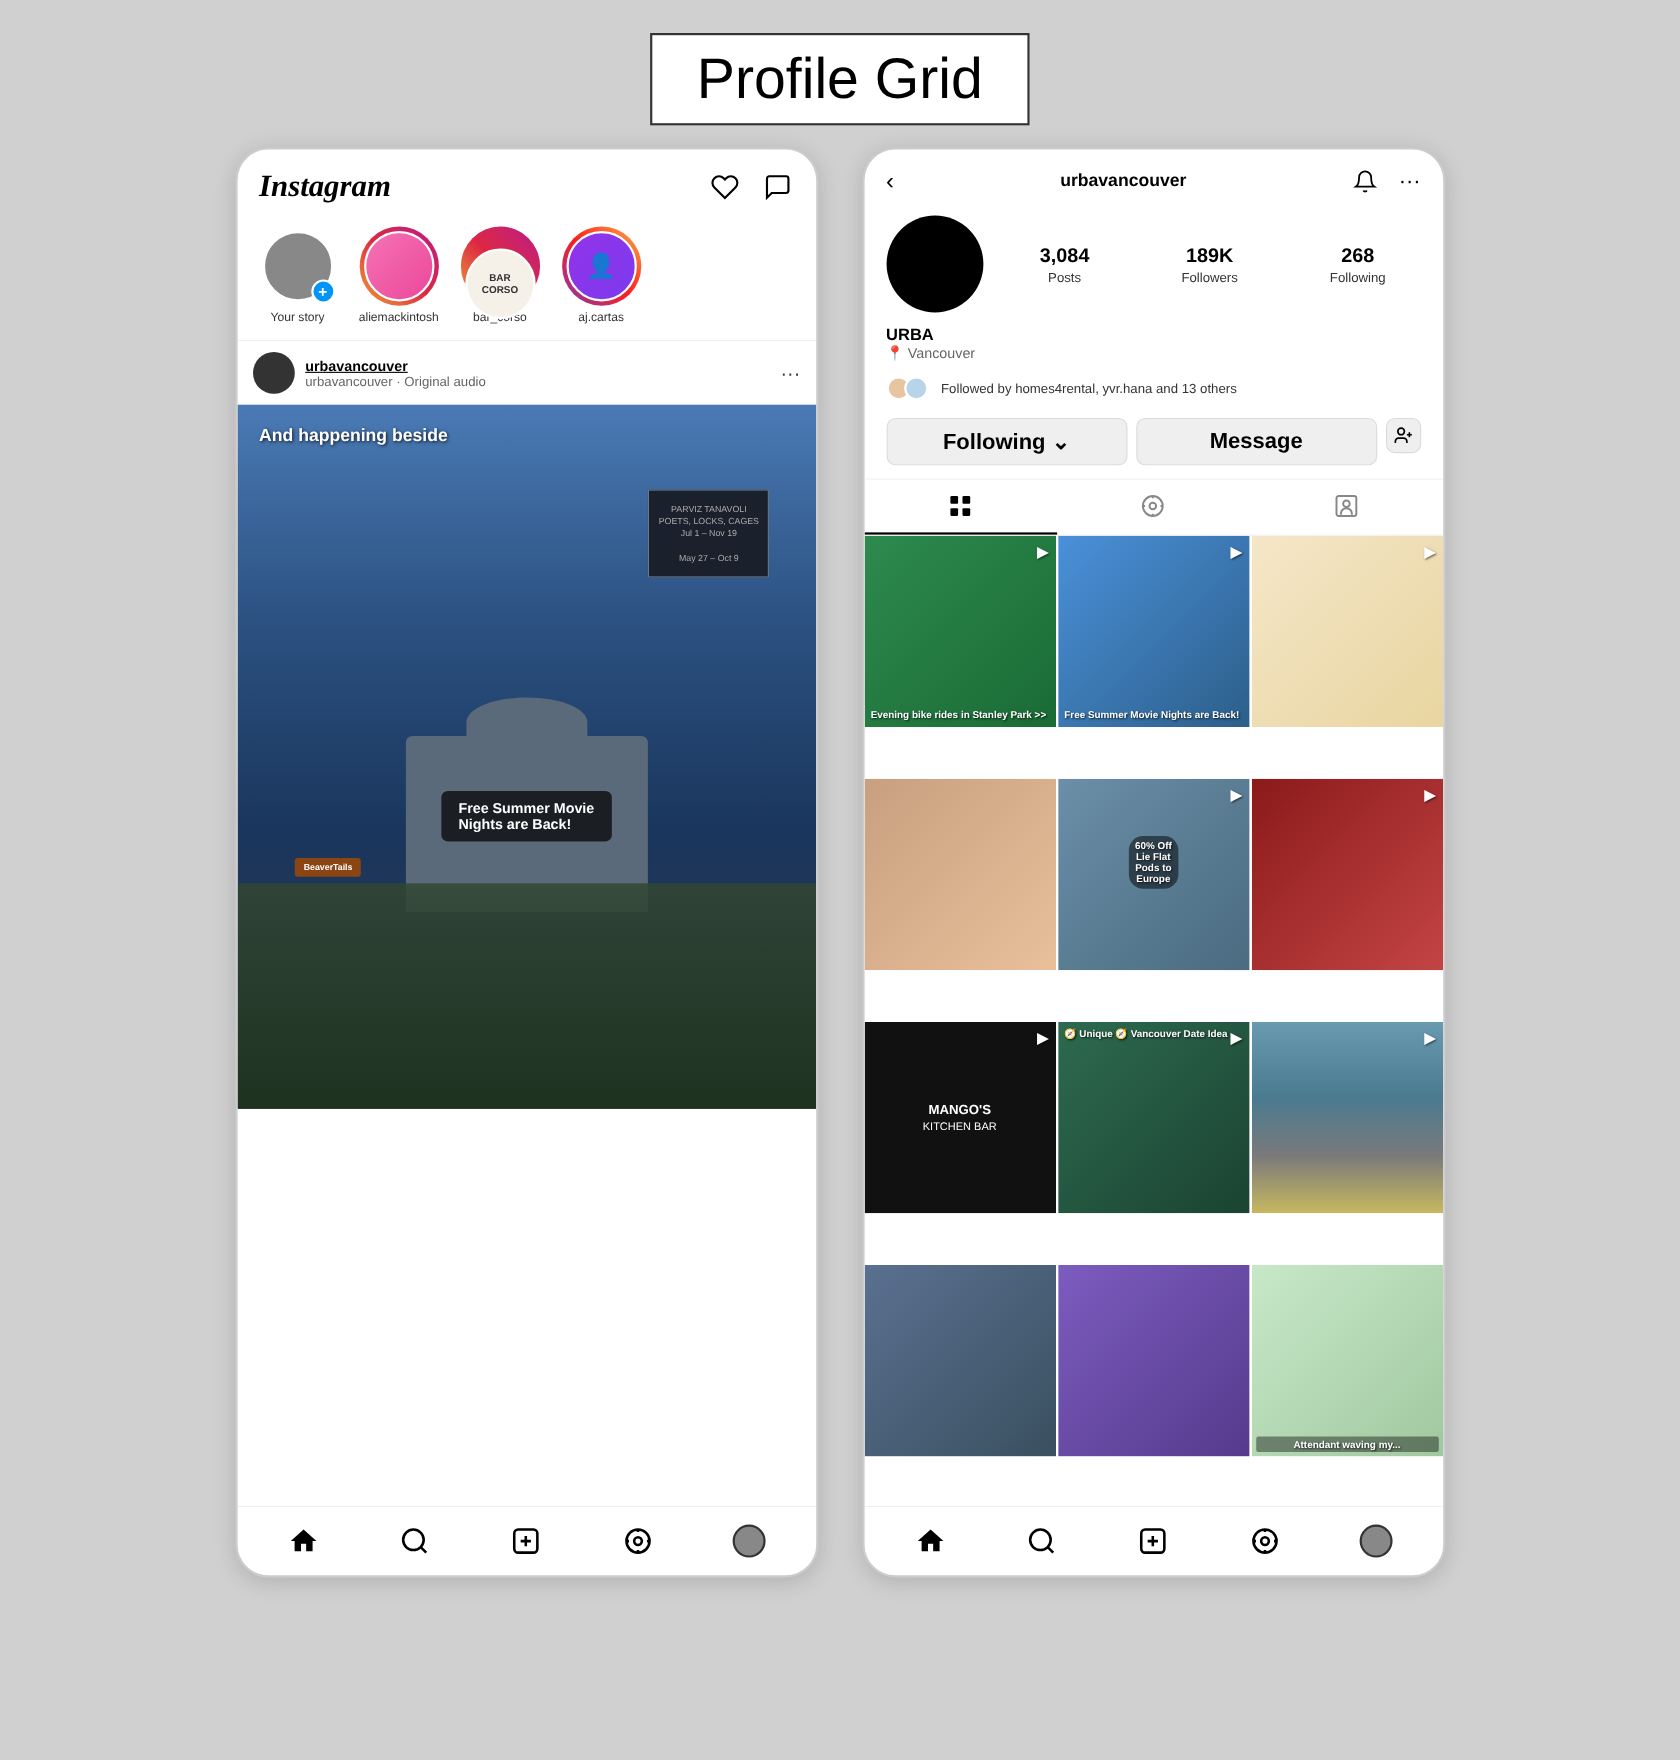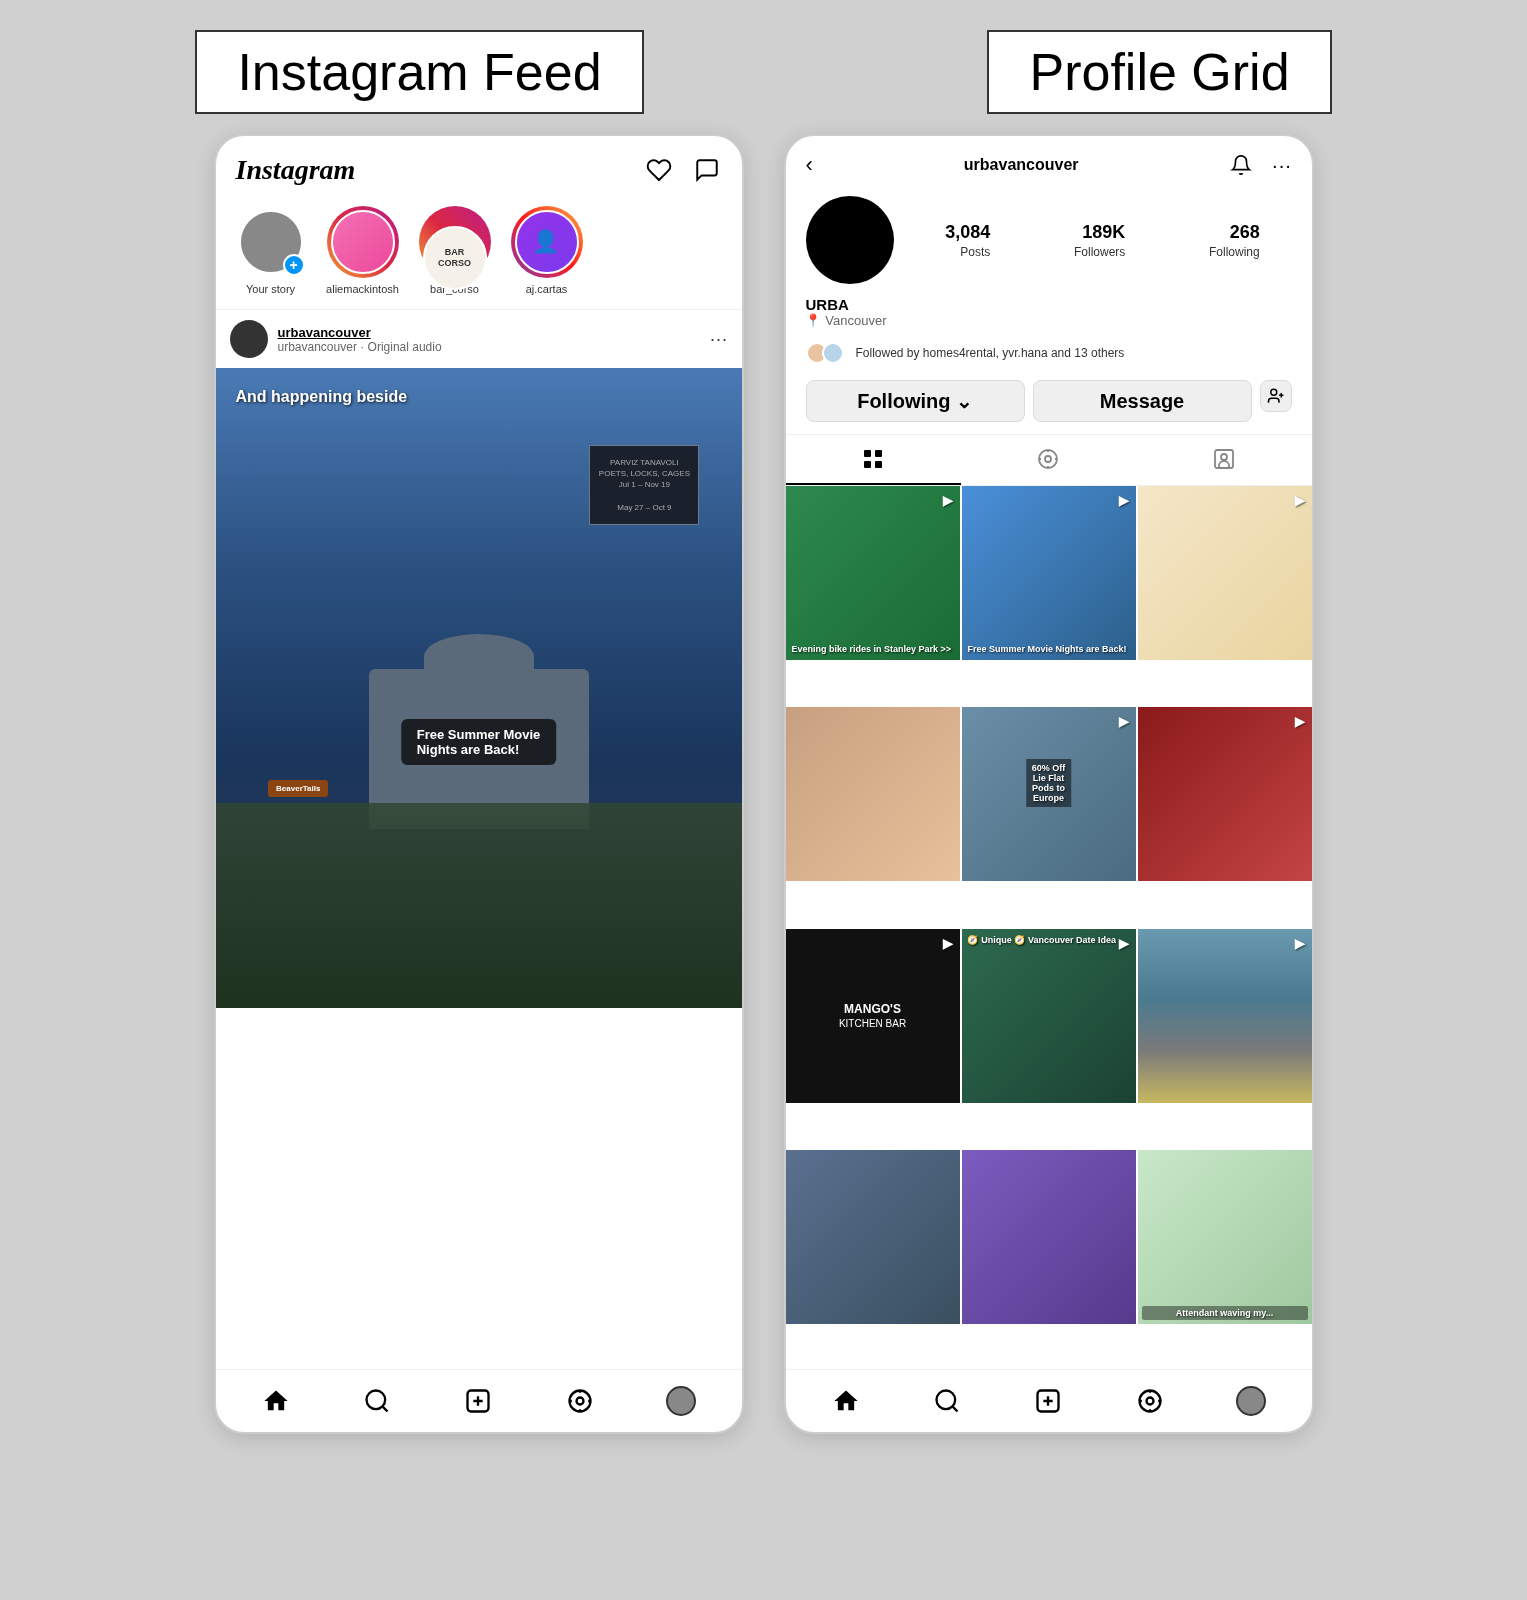--- a/index.html
+++ b/index.html
@@ -323,21 +323,21 @@
     }
     .profile-stats {
       display: flex;
       gap: 20px;
       flex: 1;
       justify-content: space-around;
     }
     .stat-item {
       display: flex;
       flex-direction: column;
-      align-items: flex-end;
+      align-items: center;
       gap: 2px;
     }
     .stat-number {
       font-size: 18px;
       font-weight: 700;
       color: #000;
     }
     .stat-label {
       font-size: 12px;
       color: #333;
@@ -489,21 +489,20 @@
     .gi-11 { background: linear-gradient(135deg, #7c5cbf, #553a8c); }
     .gi-12 { background: linear-gradient(135deg, #8fbc8f, #5a9a5a); }
 
     
     svg { display: block; }
   </style>
 </head>
 <body>
 
 <div class="section-titles">
-  <div class="section-title">Instagram Feed</div>
   <div class="section-title">Profile Grid</div>
 </div>
 
 <div class="phones-row">
 
   <div class="phone-frame">
 
     <div class="feed-header">
       <div class="feed-logo">Instagram</div>
       <div class="feed-header-icons">
@@ -740,21 +739,21 @@
       <div class="grid-item">
         <div class="grid-item-bg gi-3" style="background:linear-gradient(135deg,#f5e6c8,#e8d5a0);"></div>
         <div class="grid-video-icon">▶</div>
       </div>
 
       <div class="grid-item">
         <div class="grid-item-bg gi-4" style="background:linear-gradient(135deg,#c8a080,#e8c09a);"></div>
       </div>
       <div class="grid-item">
         <div class="grid-item-bg gi-5">
-          <span style="position:absolute;top:30%;left:50%;transform:translateX(-50%);font-size:9px;color:#fff;text-shadow:1px 1px 2px rgba(0,0,0,0.8);font-weight:600;text-align:center;background:rgba(0,0,0,0.5);padding:4px 6px;border-radius:0;">60% Off<br>Lie Flat<br>Pods to<br>Europe</span>
+          <span style="position:absolute;top:30%;left:50%;transform:translateX(-50%);font-size:9px;color:#fff;text-shadow:1px 1px 2px rgba(0,0,0,0.8);font-weight:600;text-align:center;background:rgba(0,0,0,0.5);padding:4px 6px;border-radius:13px;">60% Off<br>Lie Flat<br>Pods to<br>Europe</span>
         </div>
         <div class="grid-video-icon">▶</div>
       </div>
       <div class="grid-item">
         <div class="grid-item-bg gi-6" style="background:linear-gradient(135deg,#8b1a1a,#c44444);"></div>
         <div class="grid-video-icon">▶</div>
       </div>
 
       <div class="grid-item">
         <div class="grid-item-bg gi-7" style="background:#111;align-items:center;justify-content:center;">

